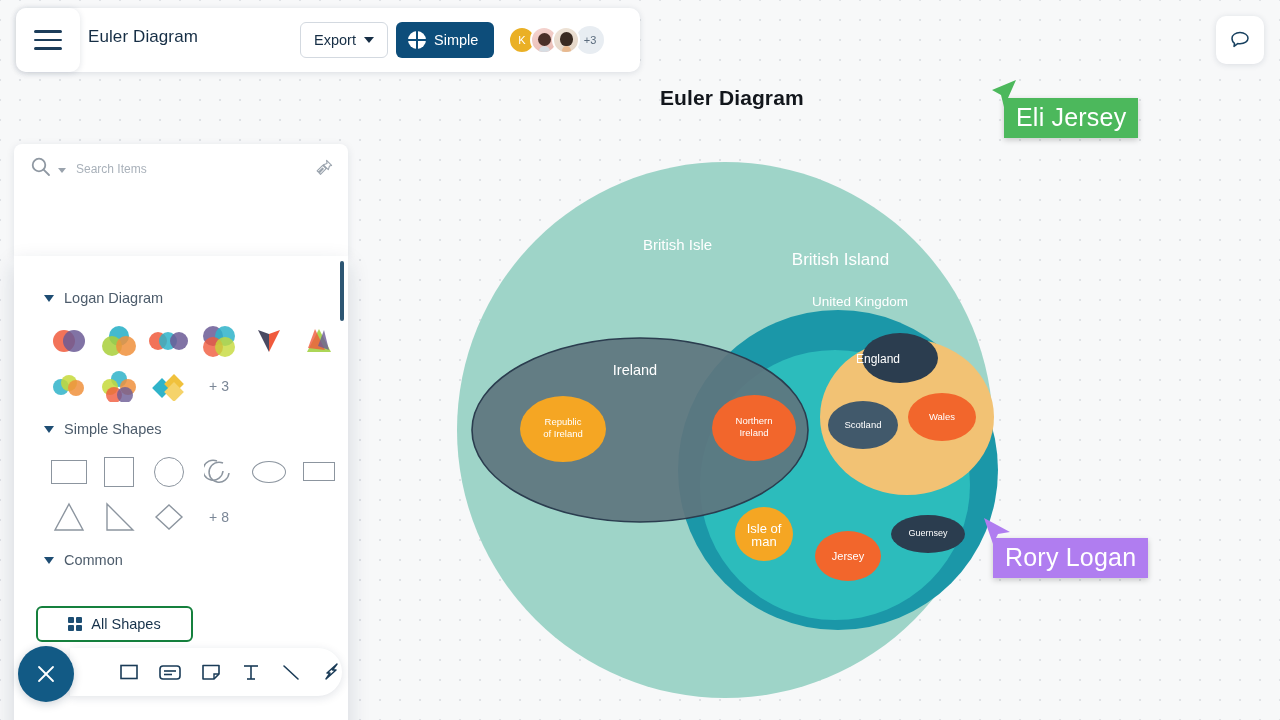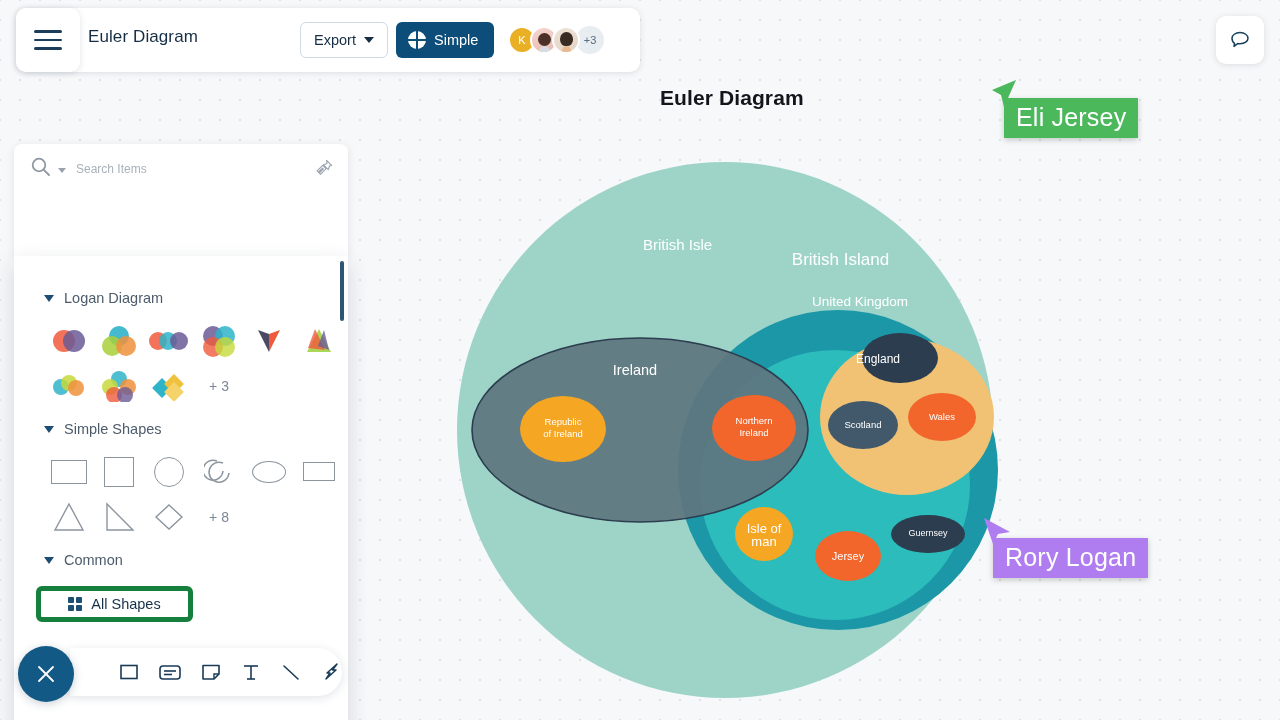--- a/index.html
+++ b/index.html
@@ -174,23 +174,23 @@
 
   .sh-rect-w { width: 36px; height: 24px; border: 1.4px solid #8c959f; }
   .sh-square { width: 30px; height: 30px; border: 1.4px solid #8c959f; }
   .sh-circle { width: 30px; height: 30px; border: 1.4px solid #8c959f; border-radius: 50%; }
   .sh-ellipse { width: 34px; height: 22px; border: 1.4px solid #8c959f; border-radius: 50%; }
   .sh-rect-s { width: 32px; height: 19px; border: 1.4px solid #8c959f; }
   .sh-tri, .sh-rtri, .sh-diamond { width: 32px; height: 30px; }
 
   .btn-row { position: absolute; top: 330px; left: 22px; display: flex; gap: 12px; }
   .big-btn {
-    width: 157px; height: 36px; border: 5px solid #15803d; border-radius: 6px;
+    width: 157px; height: 36px; border: 2px solid #15803d; border-radius: 6px;
     background: #fff; display: flex; align-items: center; justify-content: center; gap: 9px;
-    font-size: 14.5px; color: #16314a; cursor: pointer;
+    font-size: 14.5px; color: #16314a; cursor: pointer; margin-top: 20px;
   }
   .dots-ic { display: grid; grid-template-columns: 6px 6px; gap: 2px; }
   .dots-ic i { width: 6px; height: 6px; background: #1d4e73; border-radius: 1px; display: block; }
   .tpl-ic { width: 15px; height: 14px; position: relative; }
   .tpl-ic::before { content:""; position:absolute; top:0; left:0; width:15px; height:4px; background:#1d4e73; }
   .tpl-ic::after { content:""; position:absolute; top:5px; left:0; width:6px; height:9px; background:#1d4e73; box-shadow: 9px 0 0 -1px #1d4e73; }
 
   
   #bottombar { position: absolute; left: 18px; bottom: 18px; z-index: 35; display: flex; align-items: center; }
   .tb-strip {

